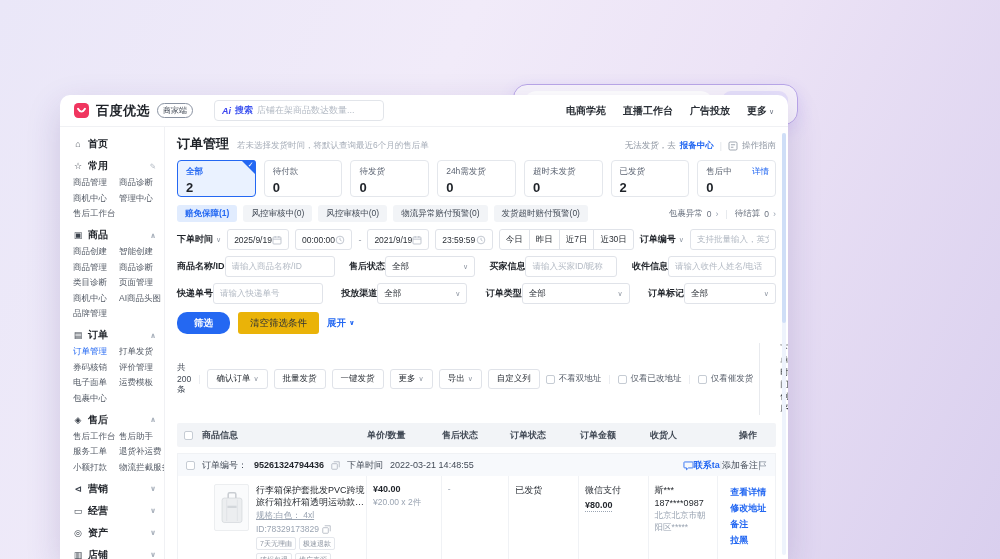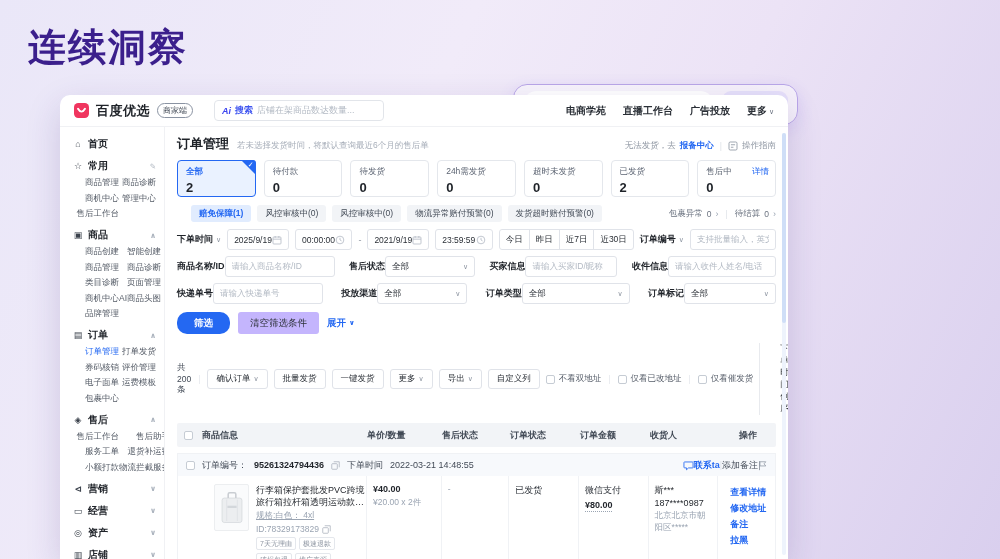--- a/index.html
+++ b/index.html
@@ -34,21 +34,21 @@
   .topnav { margin-left:auto; display:flex; gap:17px; font-size:10px; color:#2a2f36; font-weight:700; align-items:center;padding-left:20px; }
   .topnav .chev { color:#6b7380; font-size:7px; margin-left:2px; font-weight:400; }
   .win-body { display:flex; height:432px; }
   
   aside { width:105px; border-right:1px solid #f0f1f4; padding:7px 8px 0 13px; flex-shrink:0; overflow:hidden; }
   .sb-home { display:flex; gap:5px; align-items:center; font-size:10px; font-weight:700; color:#1f2329; margin:3px 0 8px; }
   .sb-sec-h { display:flex; gap:5px; align-items:center; font-size:10px; font-weight:700; color:#1f2329; margin:8px 0 4px; }
   .sb-ico { color:#3c434d; font-size:9px; width:10px; text-align:center; }
   .sb-right { margin-left:auto; color:#aab2bd; font-size:7.5px; }
   .sb-grid { display:grid; grid-template-columns:46px 1fr; row-gap:3.5px; font-size:8.5px; color:#545b66; margin-bottom:3px; }
-  .sb-grid span { white-space:nowrap; cursor:default;text-align:right; }
+  .sb-grid span { white-space:nowrap; cursor:default; }
   .sb-grid span.active { color:#2468f2; }
   
   main { flex:1; padding:8px 12px 0; overflow:hidden; position:relative; background:#fff; }
   .m-title-row { display:flex; align-items:baseline; gap:8px; }
   .m-title { font-size:13px; font-weight:800; color:#1f2329; }
   .m-sub { font-size:8.5px; color:#a7aeb9; }
   .m-top-links { margin-left:auto; font-size:8.5px; color:#8d95a1; display:flex; align-items:center; gap:4px; }
   .link-blue { color:#2468f2; font-weight:700; }
   .m-div { color:#dfe2e8; margin:0 2px; }
   .svg-ic { display:inline-flex; align-items:center; }
@@ -58,21 +58,21 @@
   .card .lbl { font-size:8.5px; color:#5d6573; white-space:nowrap; }
   .card .val { font-size:13px; font-weight:800; color:#1f2329; margin-top:2px; }
   .card.selected { border:1.5px solid #2468f2; background:#eaf2ff; }
   .card.selected .lbl { color:#2468f2; font-weight:700; }
   .corner { position:absolute; top:-1px; right:-1px; width:0; height:0; border-top:15px solid #2468f2; border-left:15px solid transparent; border-radius:0 3px 0 0; }
   .corner-ck { position:absolute; top:0; right:1px; color:#fff; font-size:7px; }
   .card .detail { position:absolute; right:6px; top:5px; font-size:8.5px; color:#2468f2; }
   
   .chips-row { display:flex; align-items:center; gap:6px; margin-top:8px; }
   .chip { height:17px; display:flex; align-items:center; padding:0 8px; background:#f2f4f7; border-radius:3px; font-size:8.5px; color:#424a56; white-space:nowrap; }
-  .chip.active { background:#e1ecfe; color:#2468f2; font-weight:700;margin-left:14px; }
+  .chip.active { background:#e1ecfe; color:#2468f2; font-weight:700; }
   .chips-right { margin-left:auto; display:flex; gap:5px; font-size:8.5px; color:#6b7380; align-items:center; }
   .chips-right .chev { font-size:9px; color:#9aa4b2; }
   
   .filter-date-row { display:flex; align-items:center; gap:6px; margin-top:7px; font-size:9px; color:#1f2329; }
   .f-strong { font-weight:700; display:flex; align-items:center; gap:3px; white-space:nowrap; }
   .f-strong .chev { color:#8d95a1; font-size:7px; font-weight:400; }
   .fld { height:21px; border:1px solid #e0e3e9; border-radius:3px; display:flex; align-items:center;
     justify-content:space-between; padding:0 6px; font-size:8.5px; color:#2a2f36; background:#fff; }
   .w-date { width:63px; } .w-time { width:63px; }
   .dash { color:#8d95a1; }
@@ -86,21 +86,21 @@
   .f-row { display:flex; align-items:center; margin-top:6px; justify-content:space-between; }
   .f-group { display:flex; align-items:center; }
   .f-label { font-size:9px; color:#1f2329; white-space:nowrap; font-weight:700; }
   .f-ctl .ph { color:#b3bac4; white-space:nowrap; overflow:hidden; }
   .f-ctl .chev { color:#8d95a1; font-size:7px; }
   .w1 { width:110px; } .w2 { width:90px; } .w3 { width:108px; } .w4 { width:92px; }
   
   .btn-row { display:flex; align-items:center; gap:8px; margin-top:8px; }
   .btn-primary { background:#2468f2; color:#fff; font-size:9.5px; height:22px; padding:0 17px;
     border-radius:10px; display:flex; align-items:center; font-weight:700; }
-  .btn-gray { background:#c4b5fd; color:#2a2f36; font-size:9.5px; height:22px; padding:0 12px;
+  .btn-gray { background:#eab308; color:#2a2f36; font-size:9.5px; height:22px; padding:0 12px;
     border-radius:3px; display:flex; align-items:center; }
   .expand { color:#2468f2; font-size:9.5px; display:flex; gap:3px; align-items:center; font-weight:700; }
   .expand .chev { font-size:7px; }
   
   .toolbar { display:flex; align-items:center; gap:6px; margin-top:9px; font-size:8.5px; }
   .tb-total { color:#424a56; }
   .tb-sep { color:#e4e7ec; margin:0 1px; }
   .tb-btn { height:20px; border:1px solid #e0e3e9; border-radius:3px; padding:0 8px; display:flex;
     align-items:center; gap:3px; color:#2a2f36; background:#fff; white-space:nowrap; }
   .tb-btn .chev { color:#8d95a1; font-size:7px; }
@@ -149,21 +149,20 @@
   .rcv-addr { color:#9aa4b2; font-size:8.5px; line-height:1.4; }
   .op-link { color:#2468f2; display:block; line-height:16px; font-weight:600; }
   
   .v-scroll { position:absolute; right:2px; top:38px; bottom:4px; width:4px; border-radius:2px; background:#eef3fc; }
   .v-thumb { width:4px; height:190px; border-radius:2px; background:#cfdef7; }
 </style>
 </head>
 <body>
 
 <div class="canvas">
-  <div class="page-title">连续洞察</div>
 
   <div class="callout">
     <div class="callout-pill">
       <span>还有3项异常，请及时处理</span>
       <span class="callout-close">×</span>
     </div>
     <div class="assistant-btn">
       <span class="ai-logo">Ai</span>
       <span>助手</span>
     </div>

